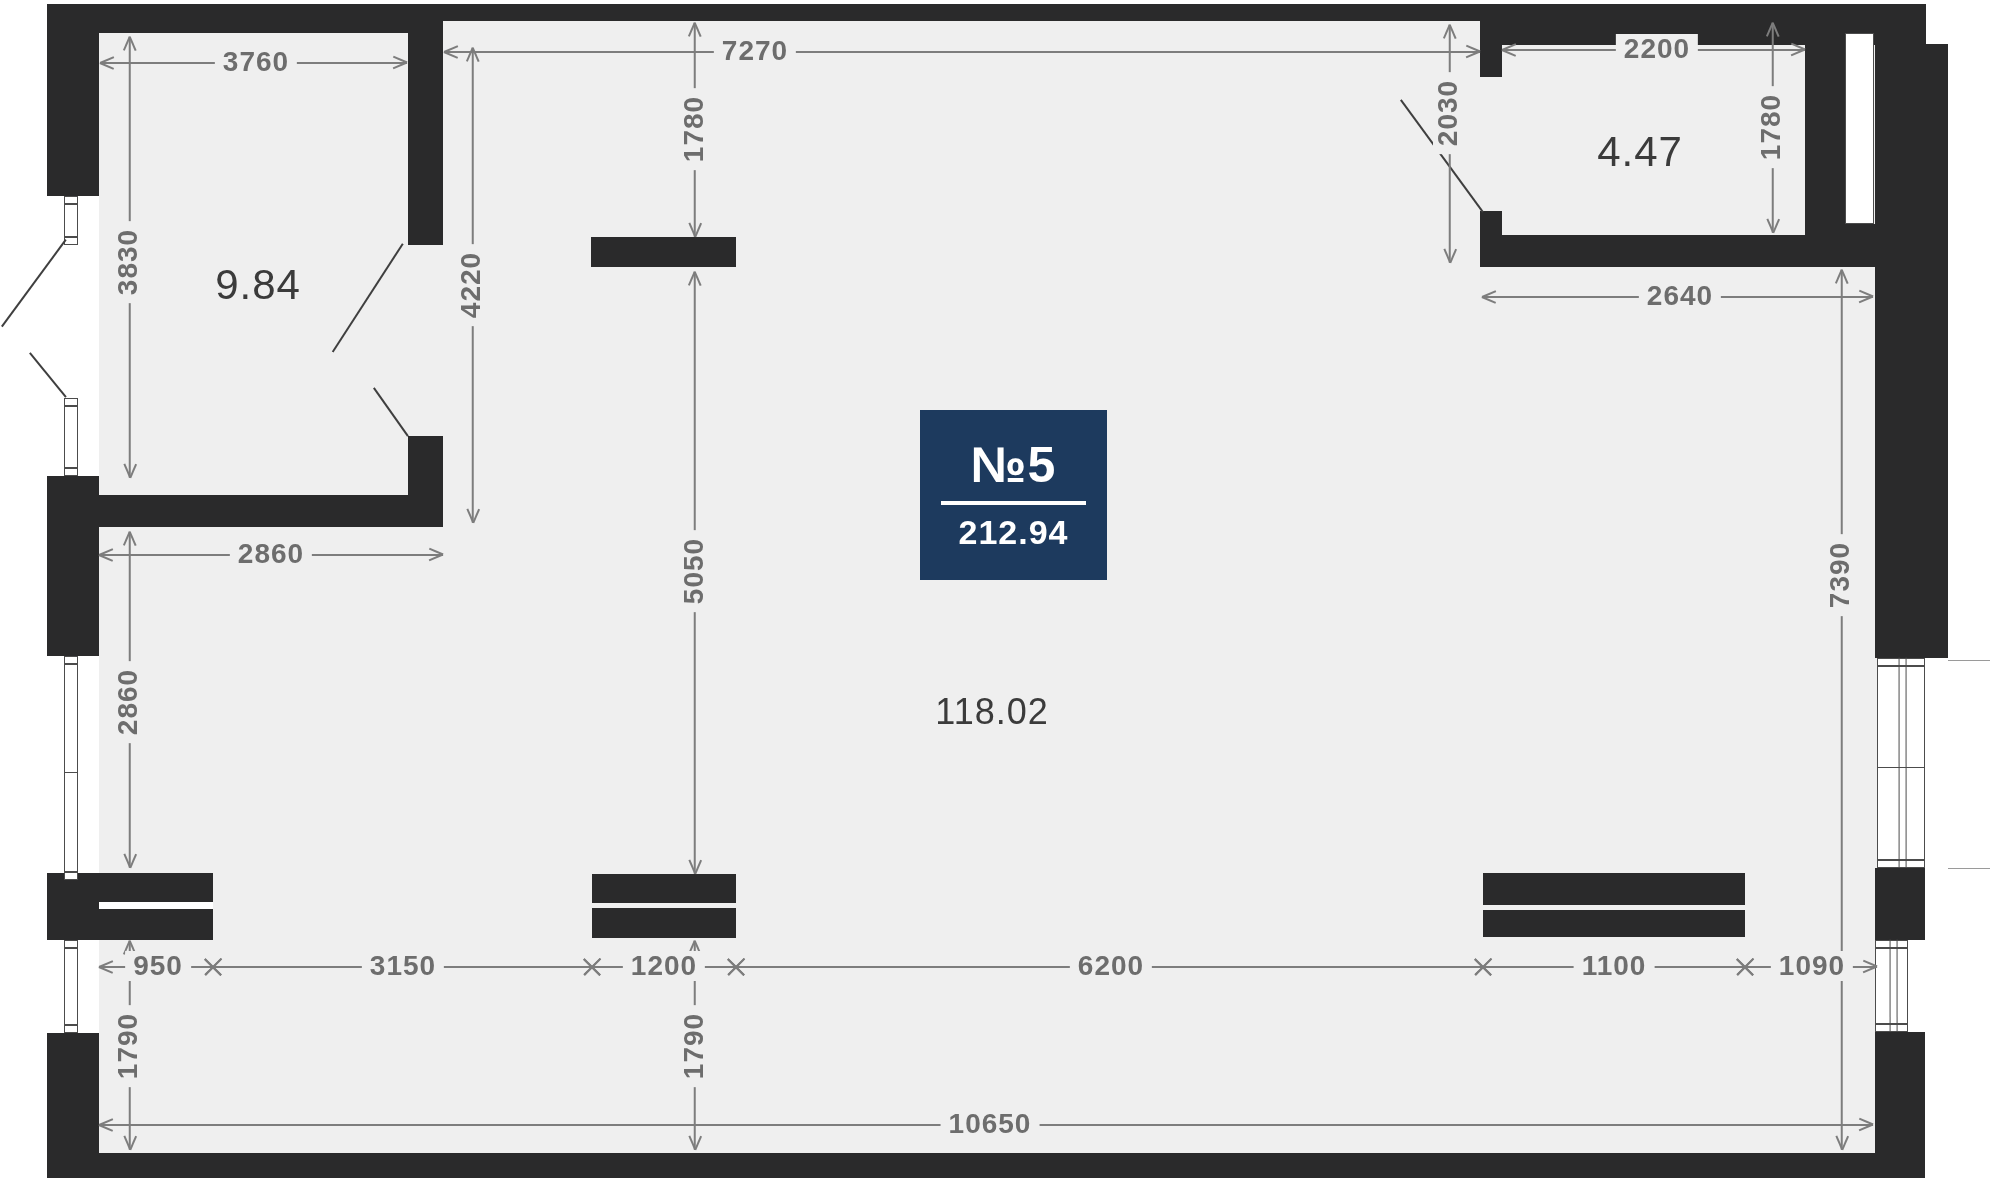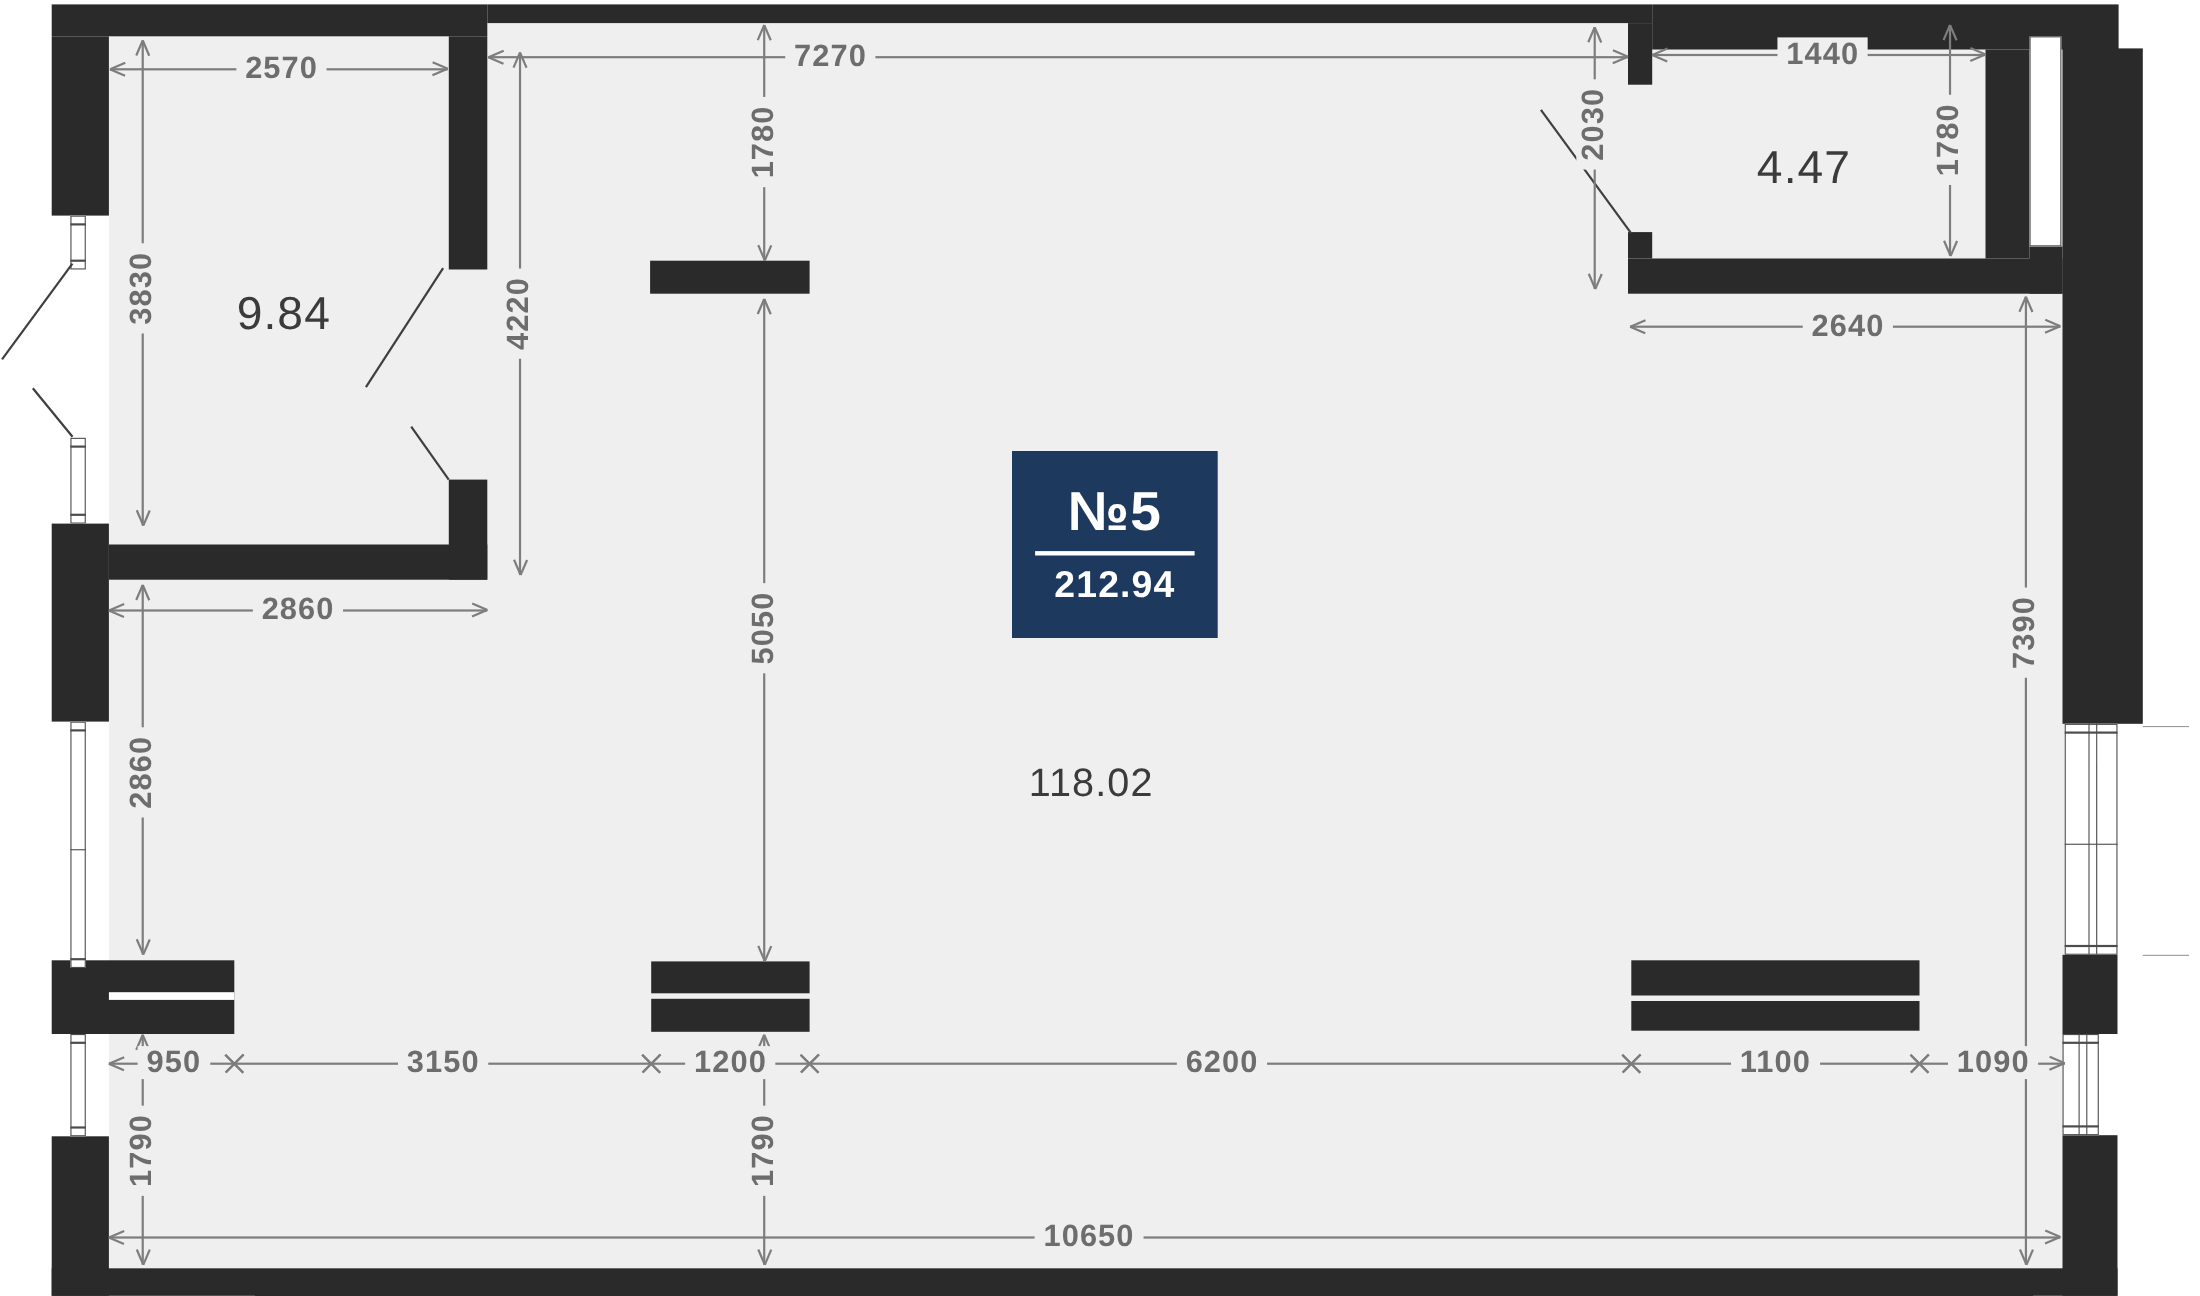--- a/index.html
+++ b/index.html
@@ -195,23 +195,23 @@
       <div class="abs" style="left: 695px; top: 940.25px; width: 15.2315px; height: 1.5px; background: rgb(125, 125, 125); transform-origin: 0px 50%; transform: rotate(1.1659rad);"></div>
       <div class="abs" style="left: 695px; top: 1149.25px; width: 15.2315px; height: 1.5px; background: rgb(125, 125, 125); transform-origin: 0px 50%; transform: rotate(-1.97569rad);"></div>
       <div class="abs" style="left: 695px; top: 1149.25px; width: 15.2315px; height: 1.5px; background: rgb(125, 125, 125); transform-origin: 0px 50%; transform: rotate(-1.1659rad);"></div>
       <div class="abs" style="left: 99px; top: 1124.25px; width: 1774px; height: 1.5px; background: rgb(125, 125, 125); transform-origin: 0px 50%; transform: rotate(0rad);"></div>
       <div class="abs" style="left: 99px; top: 1124.25px; width: 15.2315px; height: 1.5px; background: rgb(125, 125, 125); transform-origin: 0px 50%; transform: rotate(-0.404892rad);"></div>
       <div class="abs" style="left: 99px; top: 1124.25px; width: 15.2315px; height: 1.5px; background: rgb(125, 125, 125); transform-origin: 0px 50%; transform: rotate(0.404892rad);"></div>
       <div class="abs" style="left: 1873px; top: 1124.25px; width: 15.2315px; height: 1.5px; background: rgb(125, 125, 125); transform-origin: 0px 50%; transform: rotate(-2.7367rad);"></div>
       <div class="abs" style="left: 1873px; top: 1124.25px; width: 15.2315px; height: 1.5px; background: rgb(125, 125, 125); transform-origin: 0px 50%; transform: rotate(2.7367rad);"></div>
     </div>
   <div id="layer-labels">
-      <div class="dim-label" style="left: 256px; top: 62px; color: rgb(109, 109, 109); background: rgb(239, 239, 239);">2570</div>
+      <div class="dim-label" style="left: 256px; top: 62px; color: rgb(109, 109, 109); background: rgb(239, 239, 239);">3760</div>
       <div class="dim-label" style="left: 755px; top: 51px; color: rgb(109, 109, 109); background: rgb(239, 239, 239);">7270</div>
-      <div class="dim-label" style="left: 1657px; top: 49px; color: rgb(109, 109, 109); background: rgb(239, 239, 239);">1440</div>
+      <div class="dim-label" style="left: 1657px; top: 49px; color: rgb(109, 109, 109); background: rgb(239, 239, 239);">2200</div>
       <div class="dim-label vert" style="left: 694px; top: 129px; color: rgb(109, 109, 109); background: rgb(239, 239, 239);">1780</div>
       <div class="dim-label vert" style="left: 471px; top: 285px; color: rgb(109, 109, 109); background: rgb(239, 239, 239);">4220</div>
       <div class="dim-label vert" style="left: 694px; top: 571px; color: rgb(109, 109, 109); background: rgb(239, 239, 239);">5050</div>
       <div class="dim-label vert" style="left: 1448px; top: 113px; color: rgb(109, 109, 109); background: rgb(239, 239, 239);">2030</div>
       <div class="dim-label vert" style="left: 1771px; top: 127px; color: rgb(109, 109, 109); background: rgb(239, 239, 239);">1780</div>
       <div class="dim-label vert" style="left: 128px; top: 262px; color: rgb(109, 109, 109); background: rgb(239, 239, 239);">3830</div>
       <div class="dim-label" style="left: 1680px; top: 296px; color: rgb(109, 109, 109); background: rgb(239, 239, 239);">2640</div>
       <div class="dim-label" style="left: 271px; top: 554px; color: rgb(109, 109, 109); background: rgb(239, 239, 239);">2860</div>
       <div class="dim-label vert" style="left: 128px; top: 702px; color: rgb(109, 109, 109); background: rgb(239, 239, 239);">2860</div>
       <div class="dim-label vert" style="left: 1840px; top: 575px; color: rgb(109, 109, 109); background: rgb(239, 239, 239);">7390</div>

